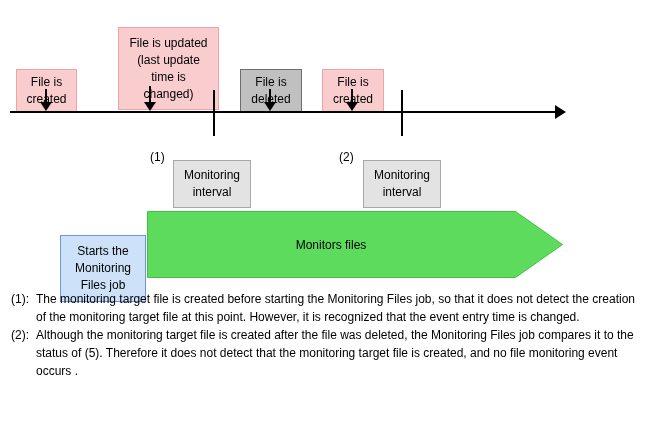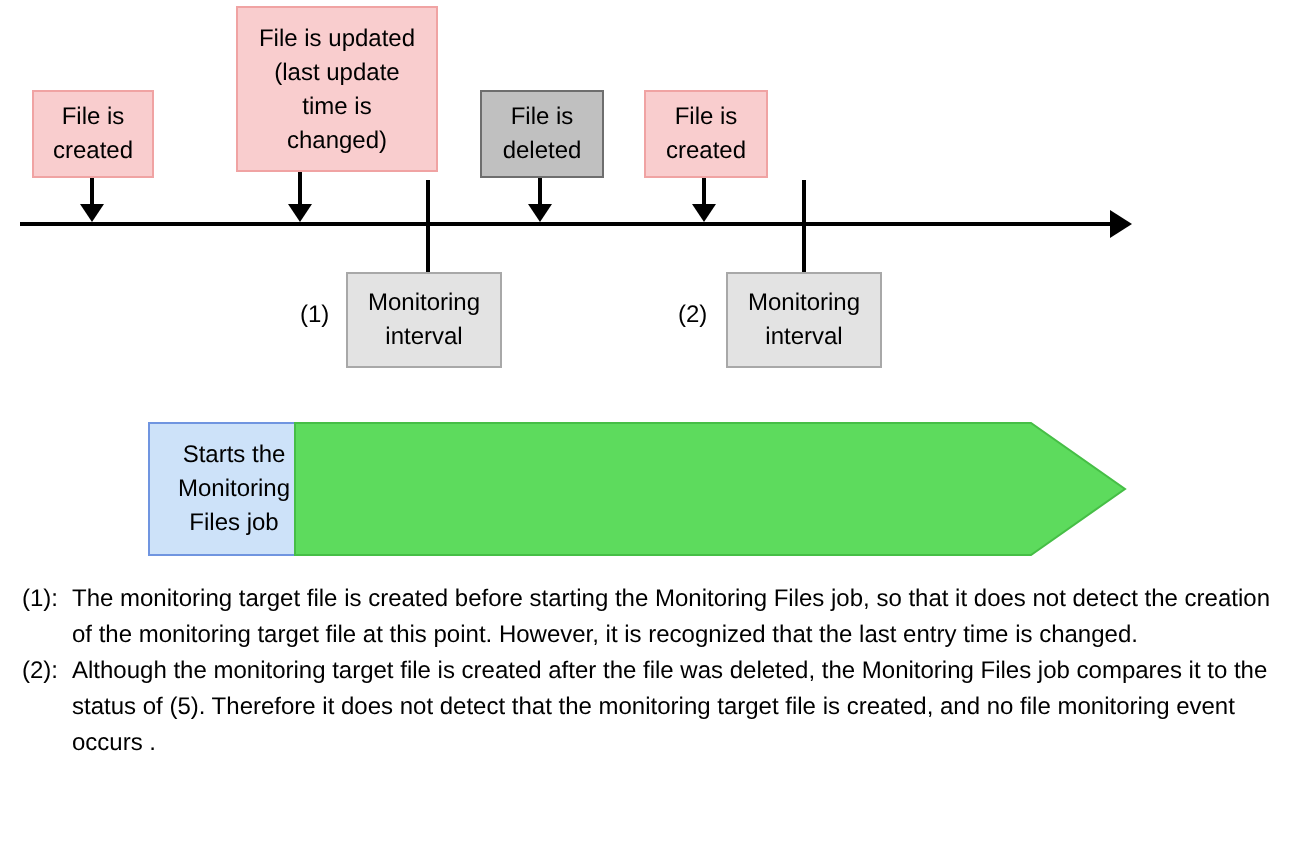--- a/index.html
+++ b/index.html
@@ -11,20 +11,21 @@
     color:#000;
     overflow:hidden;
   }
   .box{
     position:absolute;
     display:flex;align-items:center;justify-content:center;
     text-align:center;
     font-size:12px;line-height:17px;
     white-space:pre-line;
     box-sizing:border-box;
+    margin-top:24px;
   }
   .pink{background:var(--pink-fill);border:1px solid var(--pink-border);}
   .graybox{background:var(--gray-fill);border:1px solid var(--gray-border);}
   .intervalbox{background:var(--interval-fill);border:1px solid var(--interval-border);}
   .bluebox{background:var(--blue-fill);border:1px solid var(--blue-border);}
   .vshaft{position:absolute;width:2px;background:#000;}
   .vhead{
     position:absolute;width:0;height:0;
     border-left:6px solid transparent;border-right:6px solid transparent;
     border-top:9px solid #000;
@@ -84,32 +85,33 @@
   <div class="tick" style="left:401px;"></div>
 
   <div class="marker" style="left:150px;top:150px;">(1)</div>
   <div class="box intervalbox" style="left:173px;top:136px;width:78px;height:48px;">Monitoring
 interval</div>
 
   <div class="marker" style="left:339px;top:150px;">(2)</div>
   <div class="box intervalbox" style="left:363px;top:136px;width:78px;height:48px;">Monitoring
 interval</div>
 
-  <div class="box bluebox" style="left:74px;top:211px;width:86px;height:67px;">Starts the
+  <div class="box bluebox" style="left:60px;top:211px;width:86px;height:67px;">Starts the
 Monitoring
 Files job</div>
 
   <svg style="position:absolute;left:147px;top:211px;" width="417" height="68">
     <polygon points="0.5,0.5 368.5,0.5 415.5,33.5 368.5,66.5 0.5,66.5" style="fill:var(--green-fill);stroke:var(--green-border);stroke-width:1"></polygon>
   </svg>
+  <div class="arrow-label">Monitors files</div>
 
   <div class="footnotes">
     <div class="fn">
       <span class="fn-marker">(1):</span>
-      <span class="fn-text">The monitoring target file is created before starting the Monitoring Files job, so that it does not detect the creation of the monitoring target file at this point. However, it is recognized that the last entry time is changed.</span>
+      <span class="fn-text">The monitoring target file is created before starting the Monitoring Files job, so that it does not detect the creation of the monitoring target file at this point. However, it is recognized that the event entry time is changed.</span>
     </div>
     <div class="fn">
       <span class="fn-marker">(2):</span>
       <span class="fn-text">Although the monitoring target file is created after the file was deleted, the Monitoring Files job compares it to the status of (5). Therefore it does not detect that the monitoring target file is created, and no file monitoring event occurs .</span>
     </div>
   </div>
 
 </div>
 
 </body></html>

